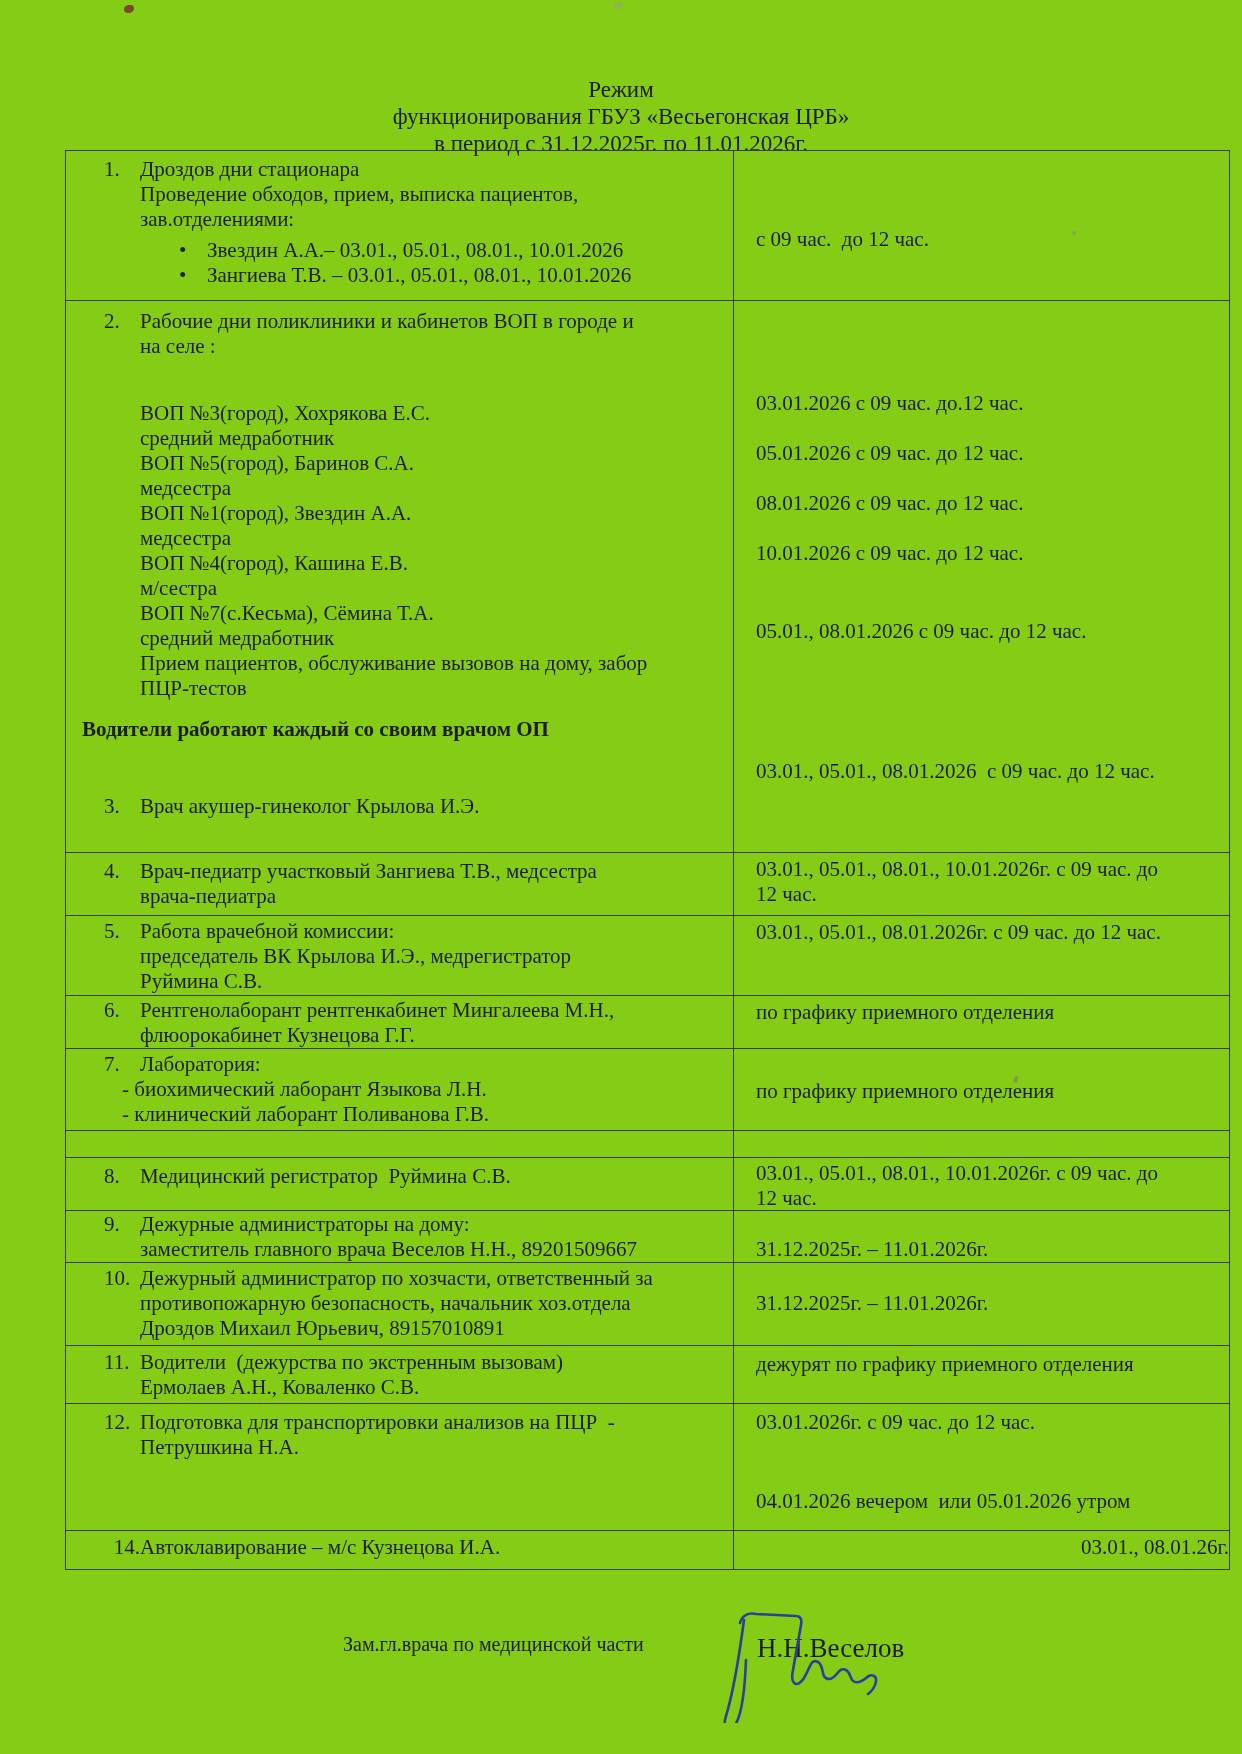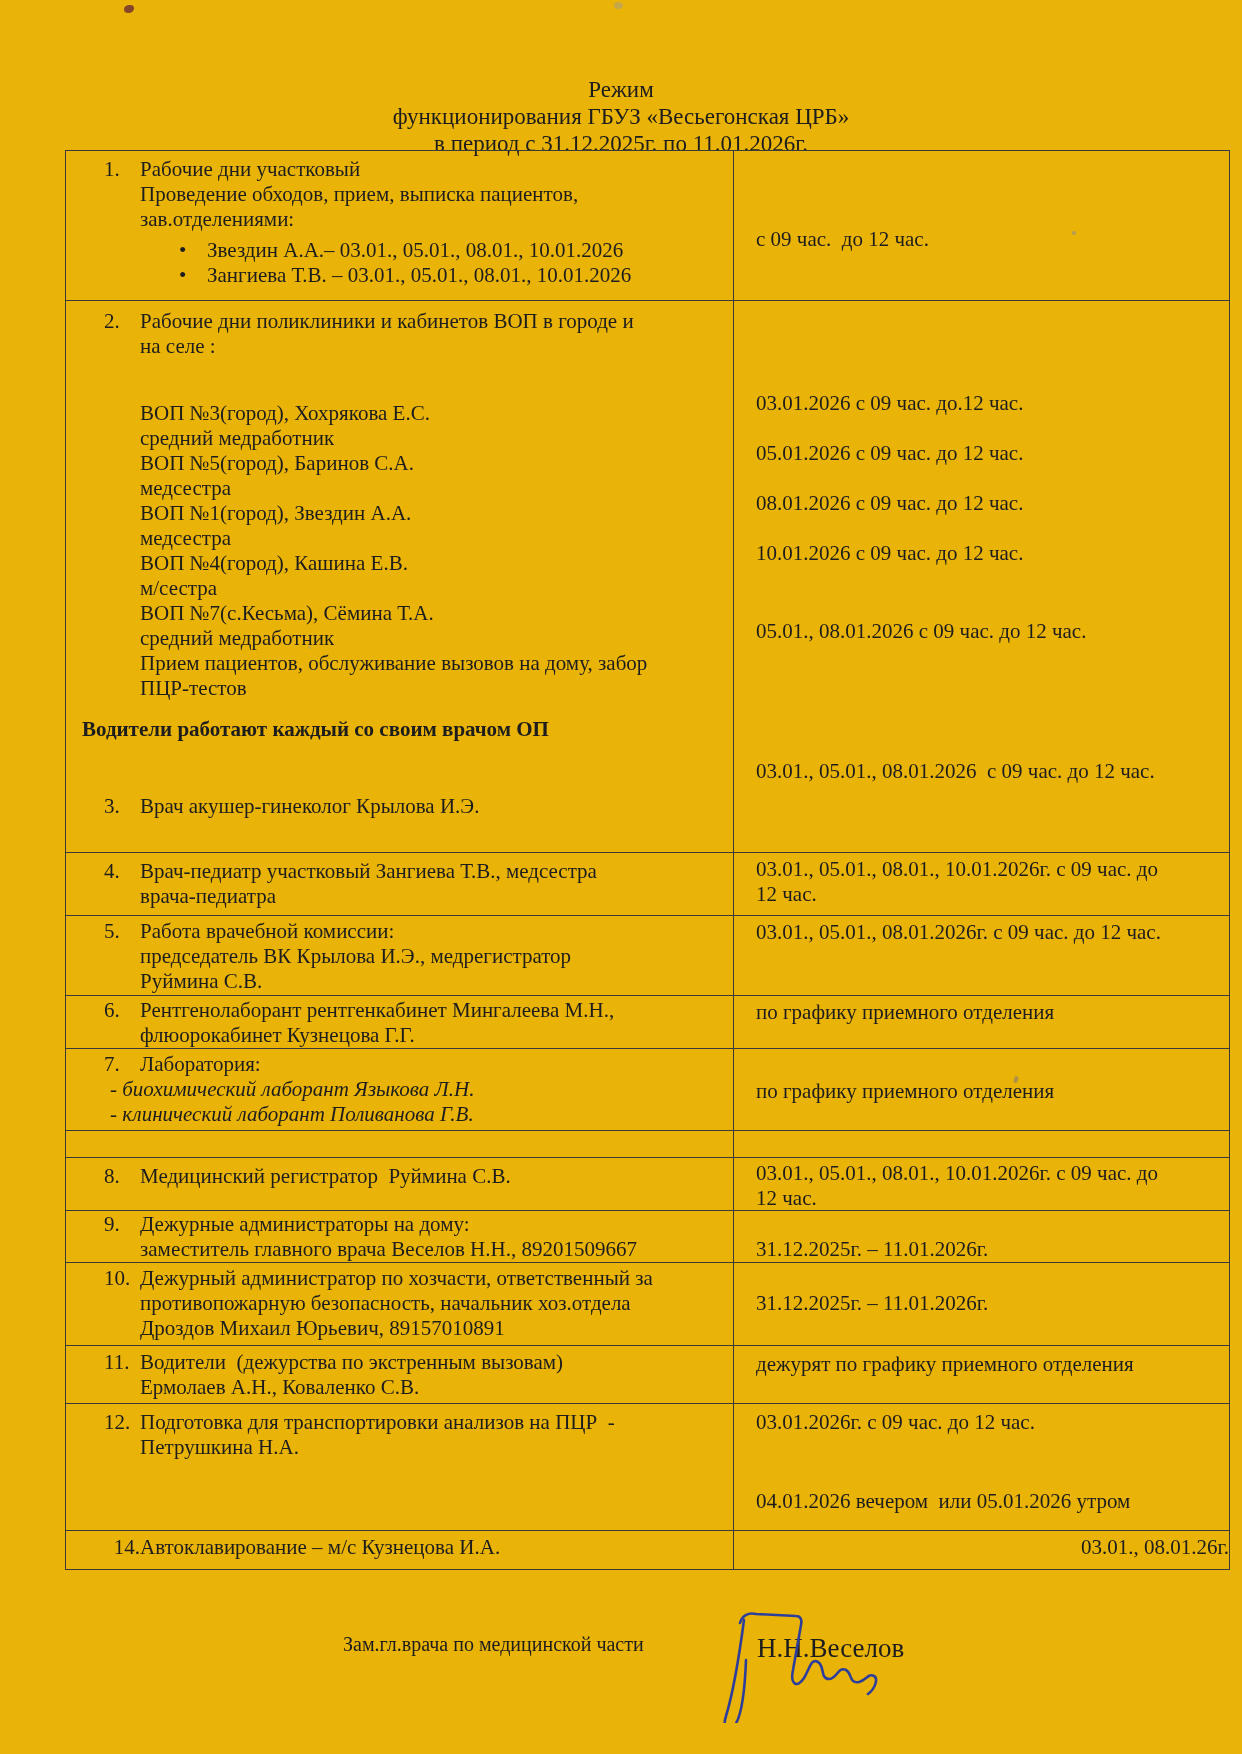--- a/index.html
+++ b/index.html
@@ -1,34 +1,34 @@
 <!DOCTYPE html>
 <html><head>
 <meta charset="utf-8">
 <style>
   * { margin:0; padding:0; box-sizing:border-box; }
   html,body { background:#fdfdfc; }
   #page {
     position:relative; width:1242px; height:1754px; overflow:hidden;
-    background:#eab308; color:#1d1d1d;
+    background:#84cc16; color:#1d1d1d;
     font-family:"Liberation Serif","DejaVu Serif",serif;
   }
   .title-block { position:absolute; top:76px; left:0; width:100%;
     text-align:center; font-size:23px; line-height:27px; }
   .doc-table { position:absolute; top:150px; left:65px; width:1165px;
     border:1.6px solid #3a3a3a; }
   .row { display:flex; border-bottom:1.6px solid #3a3a3a; font-size:21px; line-height:25px; }
   .row.last { border-bottom:none;text-align:right; }
   .cl { width:668px; border-right:1.6px solid #3a3a3a; padding-right:8px; position:relative; }
   .cr { flex:1; position:relative; padding-left:22px; }
   .cl div, .cr div, .cl span, .cr span { white-space:pre-wrap; }
   .num-line { display:flex; }
   .num { flex:none; width:74px; padding-left:38px; }
   .cont { margin-left:74px; }
-  .cont2 { margin-left:44px;font-style:italic; }
+  .cont2 { margin-left:56px; }
   .blt { margin-left:113px; display:flex; }
   .blt .bullet { flex:none; width:28px; }
   .abs { position:absolute; left:22px; white-space:nowrap; }
   .bold { font-weight:bold;margin-left:16px; }
   .sp { width:100%; }
   .footer-label { position:absolute; top:1633px; left:343px; font-size:20px; }
   .footer-name  { position:absolute; top:1633px; left:757px; font-size:27px; }
   .sig { position:absolute; left:700px; top:1568px; }
   .speck { position:absolute; }
   .speck1 { left:124px; top:5px; width:10px; height:8px; background:#7a382c; border-radius:55% 40% 60% 45%; opacity:.9; }
@@ -53,21 +53,21 @@
     <div>функционирования ГБУЗ «Весьегонская ЦРБ»</div>
     <div>в период с 31.12.2025г. по 11.01.2026г.</div>
   </div>
 
   <div class="doc-table">
 
     <div class="row" style="height:150px">
       <div class="cl" style="padding-top:6px">
         <div class="num-line">
           <span class="num">1.</span>
-          <span>Рабочие дни участковый</span>
+          <span>Дроздов дни стационара</span>
         </div>
         <div class="cont">Проведение обходов, прием, выписка пациентов,</div>
         <div class="cont">зав.отделениями:</div>
         <div class="blt" style="margin-top:6px">
           <span class="bullet">•</span>
           <span>Звездин А.А.– 03.01., 05.01., 08.01., 10.01.2026</span>
         </div>
         <div class="blt">
           <span class="bullet">•</span>
           <span>Зангиева Т.В. – 03.01., 05.01., 08.01., 10.01.2026</span>

